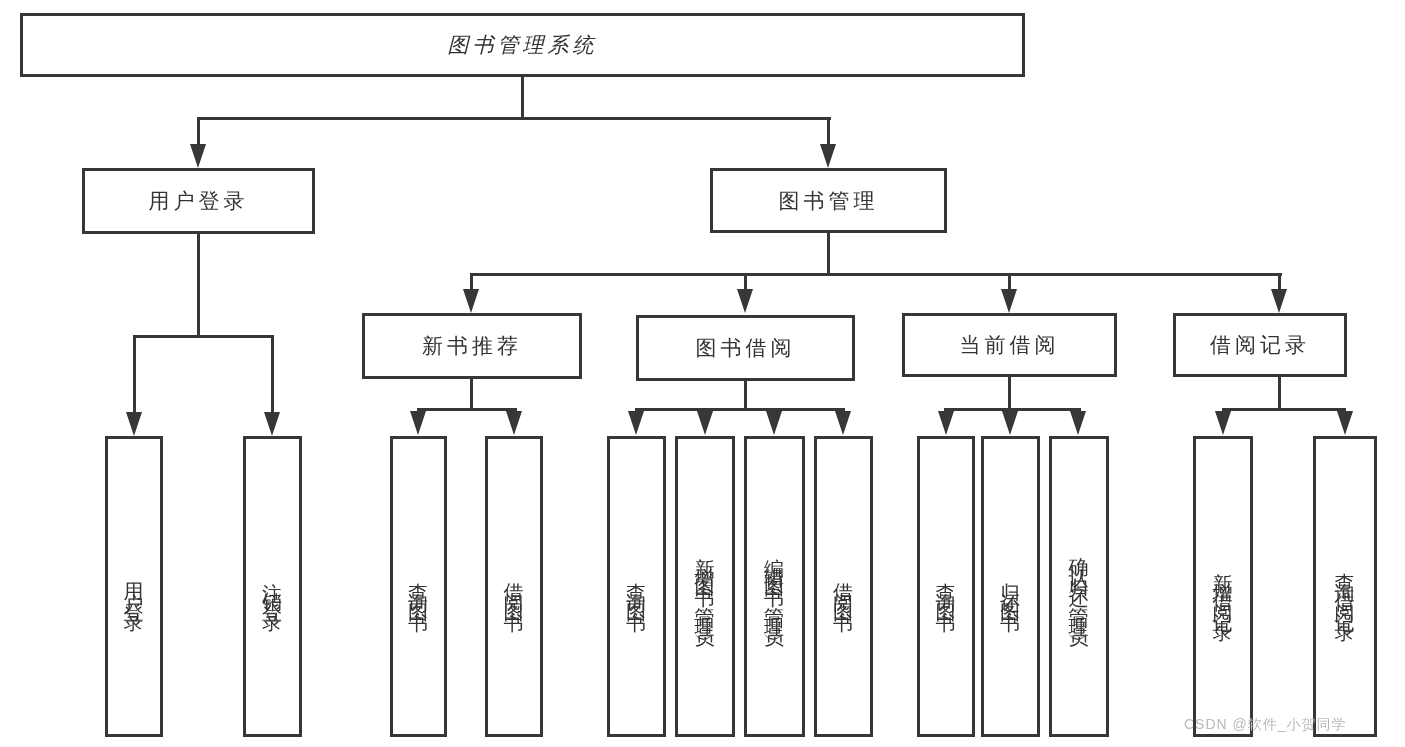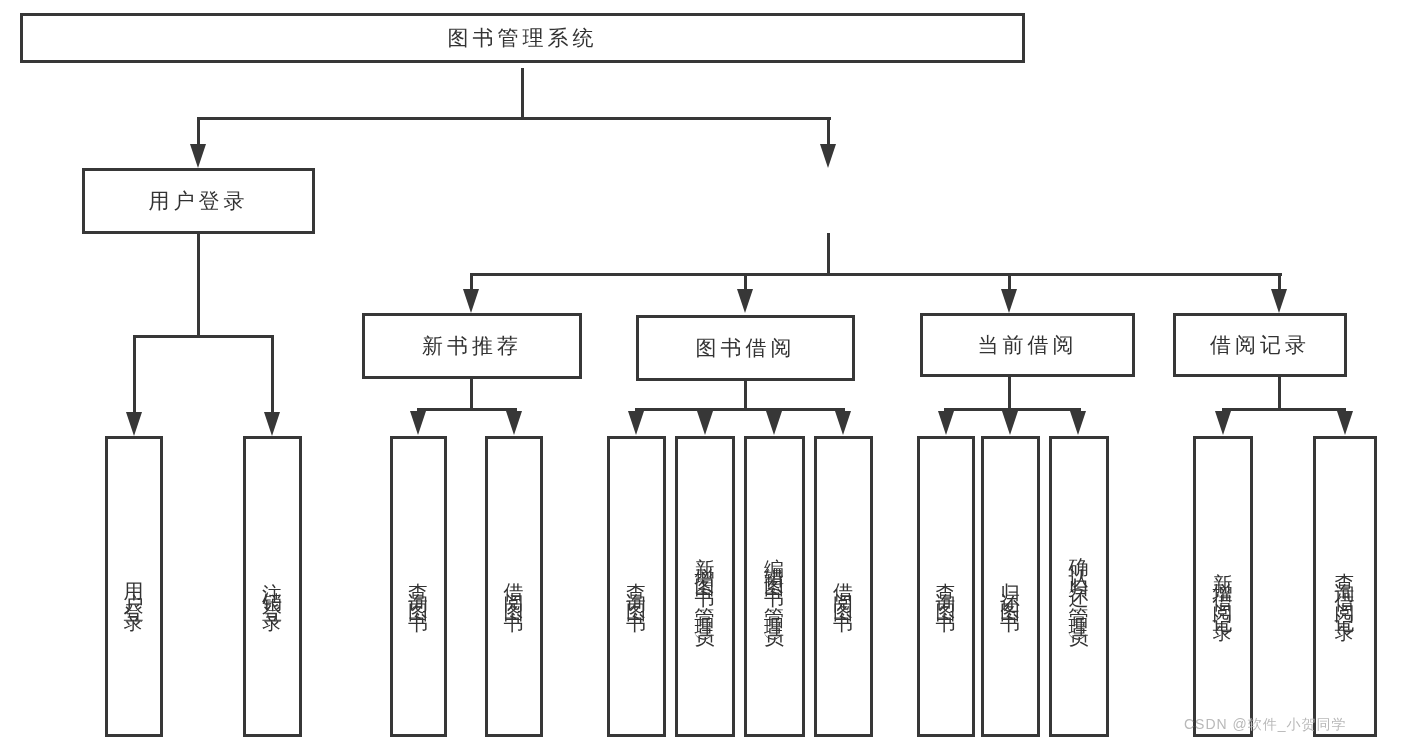--- a/index.html
+++ b/index.html
@@ -16,38 +16,41 @@
        border-left:8px solid transparent;border-right:8px solid transparent;
        border-top:24px solid #373737;}
   .watermark{position:absolute;left:1184px;top:716px;font-size:14px;
        color:#b9b9b9;letter-spacing:1px;white-space:nowrap;z-index:5;}
 </style>
 </head>
 <body>
 
 <div class="stage">
 
-  <div class="box" style="left:20px;top:13px;width:1005px;height:50px;">
+  <div class="box" style="left:20px;top:13px;width:1005px;height:64px;font-style:italic;">
     <span class="h-label">图书管理系统</span>
   </div>
 
   <div class="box" style="left:82px;top:168px;width:233px;height:66px;">
     <span class="h-label">用户登录</span>
   </div>
 
+  <div class="box" style="left:710px;top:168px;width:237px;height:65px;">
+    <span class="h-label">图书管理</span>
+  </div>
 
   <div class="box" style="left:362px;top:313px;width:220px;height:66px;text-align:right;">
     <span class="h-label">新书推荐</span>
   </div>
 
   <div class="box" style="left:636px;top:315px;width:219px;height:66px;">
     <span class="h-label">图书借阅</span>
   </div>
 
-  <div class="box" style="left:902px;top:313px;width:215px;height:64px;margin-left:18px;">
+  <div class="box" style="left:902px;top:313px;width:215px;height:64px;">
     <span class="h-label">当前借阅</span>
   </div>
 
   <div class="box" style="left:1173px;top:313px;width:174px;height:64px;">
     <span class="h-label">借阅记录</span>
   </div>
 
   <div class="box" style="left:105px;top:436px;width:58px;height:301px;">
     <span class="leaf-label">用户登录</span>
   </div>

